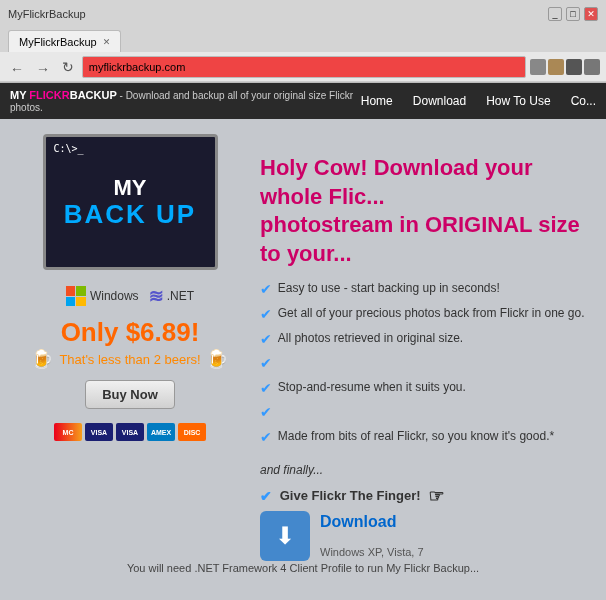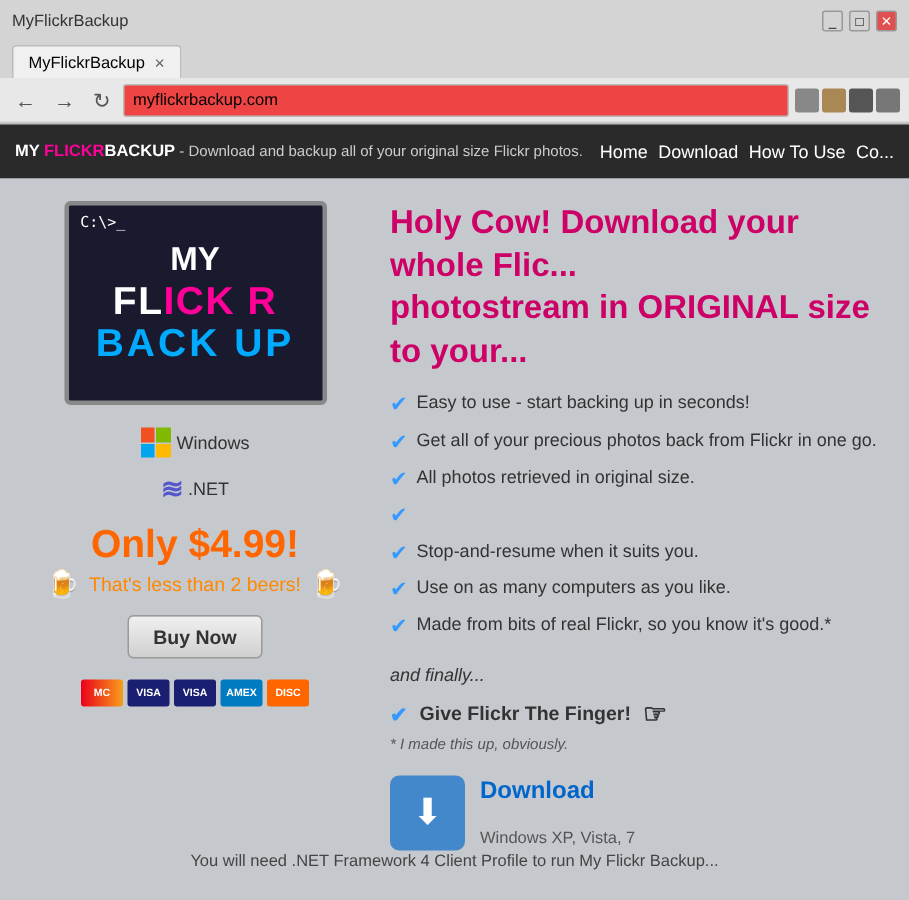--- a/index.html
+++ b/index.html
@@ -22,38 +22,38 @@
     .nav-bar { background: #e8e8e8; border-bottom: 1px solid #ccc; display: flex; align-items: center; padding: 3px 6px; gap: 4px; height: 30px; }
     .nav-btn { background: none; border: none; font-size: 14px; cursor: pointer; color: #555; padding: 2px 4px; }
     .nav-btn:disabled { color: #aaa; }
     .address-bar { flex: 1; background: #ef4444; border: 1px solid #bbb; border-radius: 2px; padding: 2px 6px; font-size: 11px; height: 22px; }
     .nav-icons { display: flex; gap: 2px; }
     .nav-icon { width: 16px; height: 16px; background: #888; border-radius: 2px; }
 
     
     .site-nav { background: #2a2a2a; color: white; display: flex; align-items: center; padding: 0 10px; height: 36px; font-size: 12px; }
     .site-nav-title { flex: 1; font-size: 11px; }
-    .site-nav-links { display: flex; gap: 7px; justify-content: space-between; }
+    .site-nav-links { display: flex; gap: 20px; justify-content: space-between; }
     .site-nav-link { color: white; text-decoration: none; font-size: 12px; cursor: pointer; }
 
     
     .main-content { background: #c5c8cd; padding: 15px 20px; min-height: 490px; }
 
     .content-grid { display: flex; gap: 20px; }
 
     
     .left-panel { width: 220px; flex-shrink: 0; display: flex; flex-direction: column; align-items: center; gap: 10px; }
 
     .app-screenshot { background: #1a1a2e; border: 3px solid #888; border-radius: 4px; width: 175px; height: 136px; display: flex; flex-direction: column; justify-content: center; align-items: center; position: relative; }
     .terminal-header { position: absolute; top: 6px; left: 8px; font-family: monospace; color: white; font-size: 10px; }
     .app-logo { text-align: center; line-height: 1.1; }
     .logo-my { color: white; font-size: 22px; font-weight: bold; }
     .logo-backup { color: #00aaff; font-size: 26px; font-weight: bold; letter-spacing: 2px; }
 
-    .os-badges { display: flex; align-items: center; gap: 10px; margin-top: 5px; flex-direction: column; }
+    .os-badges { display: flex; align-items: center; gap: 10px; margin-top: 5px; }
     .windows-badge { display: flex; align-items: center; gap: 4px; font-size: 12px; color: #333; }
     .win-flag { width: 20px; height: 20px; display: grid; grid-template-columns: 1fr 1fr; gap: 1px; }
     .win-flag div:nth-child(1) { background: #f25022; }
     .win-flag div:nth-child(2) { background: #7fba00; }
     .win-flag div:nth-child(3) { background: #00a4ef; }
     .win-flag div:nth-child(4) { background: #ffb900; }
     .net-badge { display: flex; align-items: center; gap: 3px; font-size: 12px; color: #333; }
     .net-logo { color: #0066cc; font-weight: bold; font-size: 14px; }
 
     .price-section { text-align: center; }
@@ -65,21 +65,21 @@
     .payment-icon { height: 18px; width: 28px; border-radius: 2px; font-size: 7px; display: flex; align-items: center; justify-content: center; font-weight: bold; }
     .pi-mc { background: linear-gradient(to right, #eb001b, #f79e1b); color: white; }
     .pi-visa { background: #1a1f71; color: white; }
     .pi-visa2 { background: #1a1f71; color: white; }
     .pi-amex { background: #007bc1; color: white; }
     .pi-disc { background: #ff6600; color: white; }
 
     
     .right-panel { flex: 1; }
 
-    .headline { font-size: 22px; font-weight: bold; color: #cc0066; line-height: 1.3; margin-bottom: 12px; }
+    .headline { font-size: 22px; font-weight: bold; color: #cc0066; line-height: 1.3; margin-bottom: 12px; margin-top: 20px; }
 
     .features { list-style: none; margin-bottom: 15px; }
     .features li { display: flex; align-items: flex-start; gap: 6px; font-size: 12px; color: #333; margin-bottom: 5px; line-height: 1.4; }
     .check { color: #3399ff; font-size: 14px; }
 
     .and-finally { font-style: italic; font-size: 12px; color: #333; margin: 8px 0; }
 
     .give-flickr { display: flex; align-items: center; gap: 8px; font-size: 13px; font-weight: bold; color: #333; margin-bottom: 4px; }
     .cursor-hand { font-size: 18px; }
 
@@ -142,23 +142,20 @@
 
 <div class="main-content">
   <div class="content-grid">
 
     <div class="left-panel">
 
       <div class="app-screenshot">
         <div class="terminal-header">C:\&gt;_</div>
         <div class="app-logo">
           <div class="logo-my">MY</div>
-          <div style="font-size:26px;font-weight:bold;letter-spacing:1px;">
-            <span style="color:white;">FL</span><span style="color:#ff0099;">ICK R</span>
-          </div>
           <div class="logo-backup">BACK UP</div>
         </div>
       </div>
 
       <div class="os-badges">
         <div class="windows-badge">
           <div class="win-flag">
             <div></div>
               <div></div>
               <div></div>
@@ -166,21 +163,21 @@
           </div>
           <span>Windows</span>
         </div>
         <div class="net-badge">
           <span class="net-logo" style="color:#5555cc;font-size:18px;">≋</span>
           <span>.NET</span>
         </div>
       </div>
 
       <div class="price-section">
-        <div class="price">Only $4.99!</div>
+        <div class="price">Only $6.89!</div>
         <div style="display:flex;align-items:center;gap:6px;">
           <span style="font-size:18px;">🍺</span>
           <span class="price-sub">That's less than 2 beers!</span>
           <span style="font-size:18px;">🍺</span>
         </div>
       </div>
 
       <button class="buy-btn">Buy Now</button>
       <div class="payment-icons">
         <div class="payment-icon pi-mc">MC</div>
@@ -209,37 +206,35 @@
           </li>
         <li>
             <span class="check">✔</span>
           </li>
         <li>
             <span class="check">✔</span>
             <span>Stop-and-resume when it suits you.</span>
           </li>
         <li>
             <span class="check">✔</span>
-            <span>Use on as many computers as you like.</span>
           </li>
         <li>
             <span class="check">✔</span>
             <span>Made from bits of real Flickr, so you know it's good.*</span>
           </li>
       </ul>
 
       <div class="and-finally">and finally...</div>
 
       <div class="give-flickr">
         <span class="check">✔</span>
         <span>Give Flickr The Finger!</span>
         <span class="cursor-hand">☞</span>
       </div>
 
-      <div class="disclaimer">* I made this up, obviously.</div>
 
       <div class="download-section">
         <div class="download-icon-box">
           <span class="download-arrow">⬇</span>
         </div>
         <div class="download-info">
           <a class="download-link">Download</a><br>
           <br>
           <span class="download-os">Windows XP, Vista, 7</span>
         </div>

